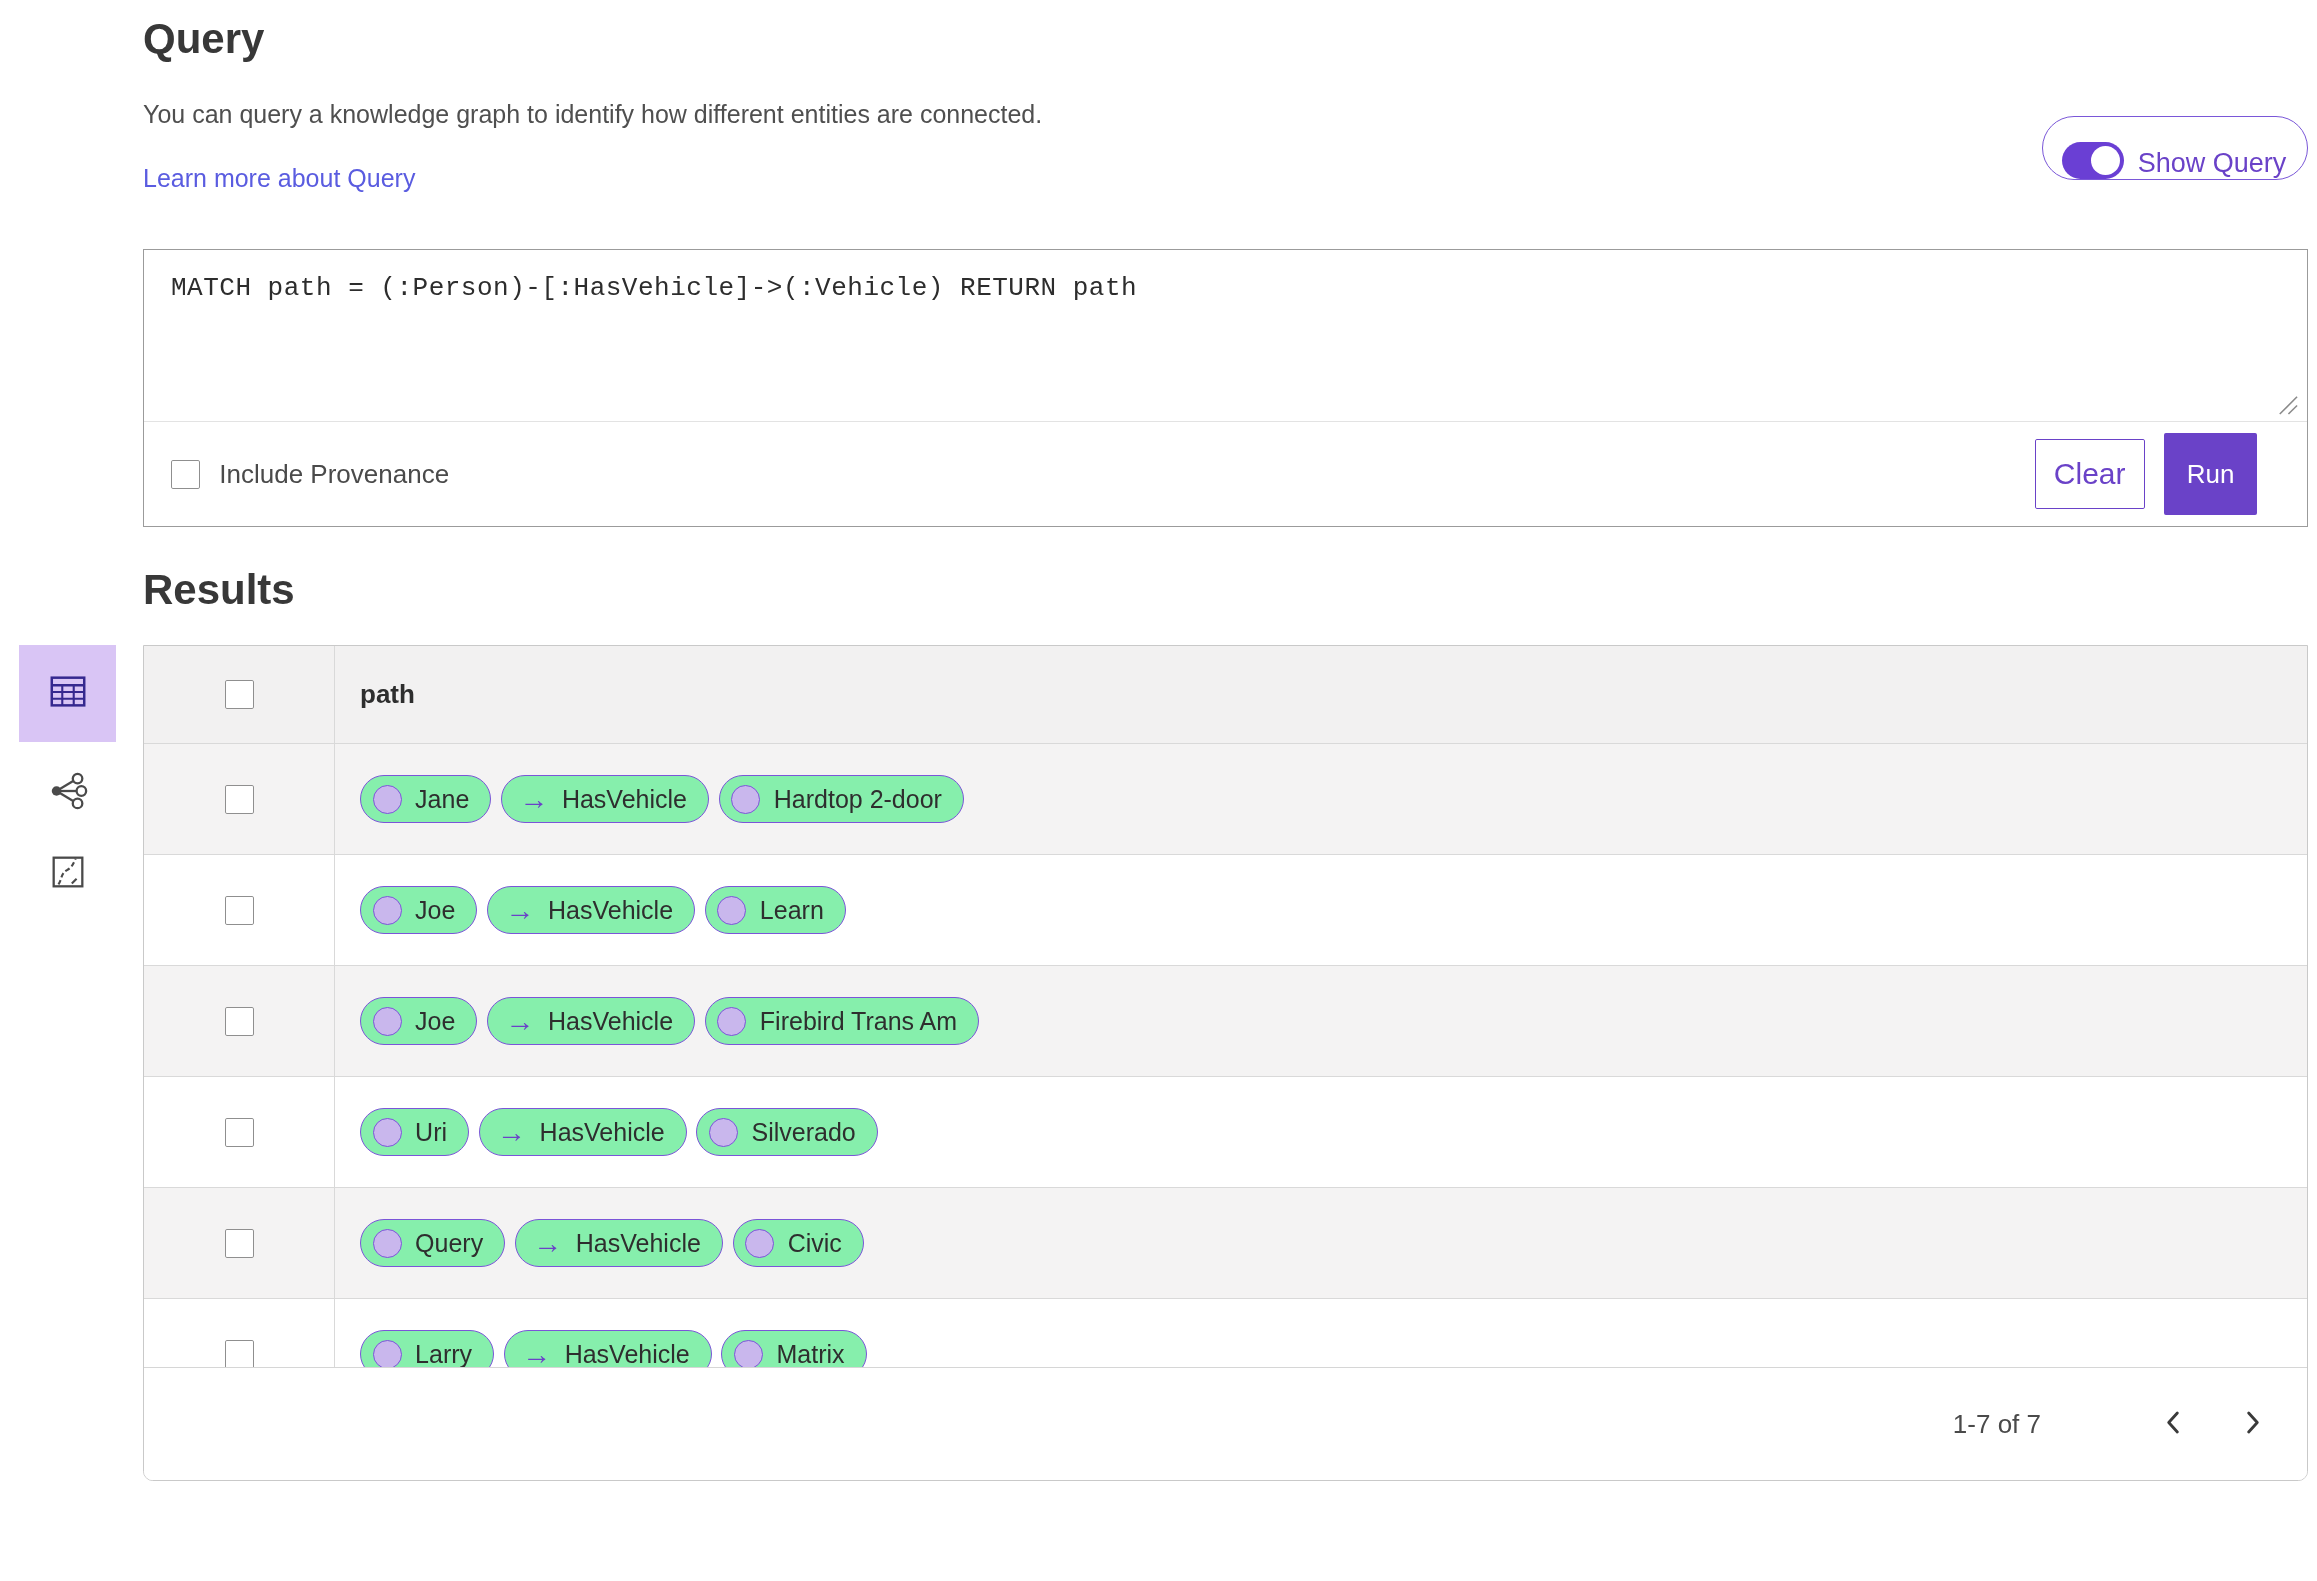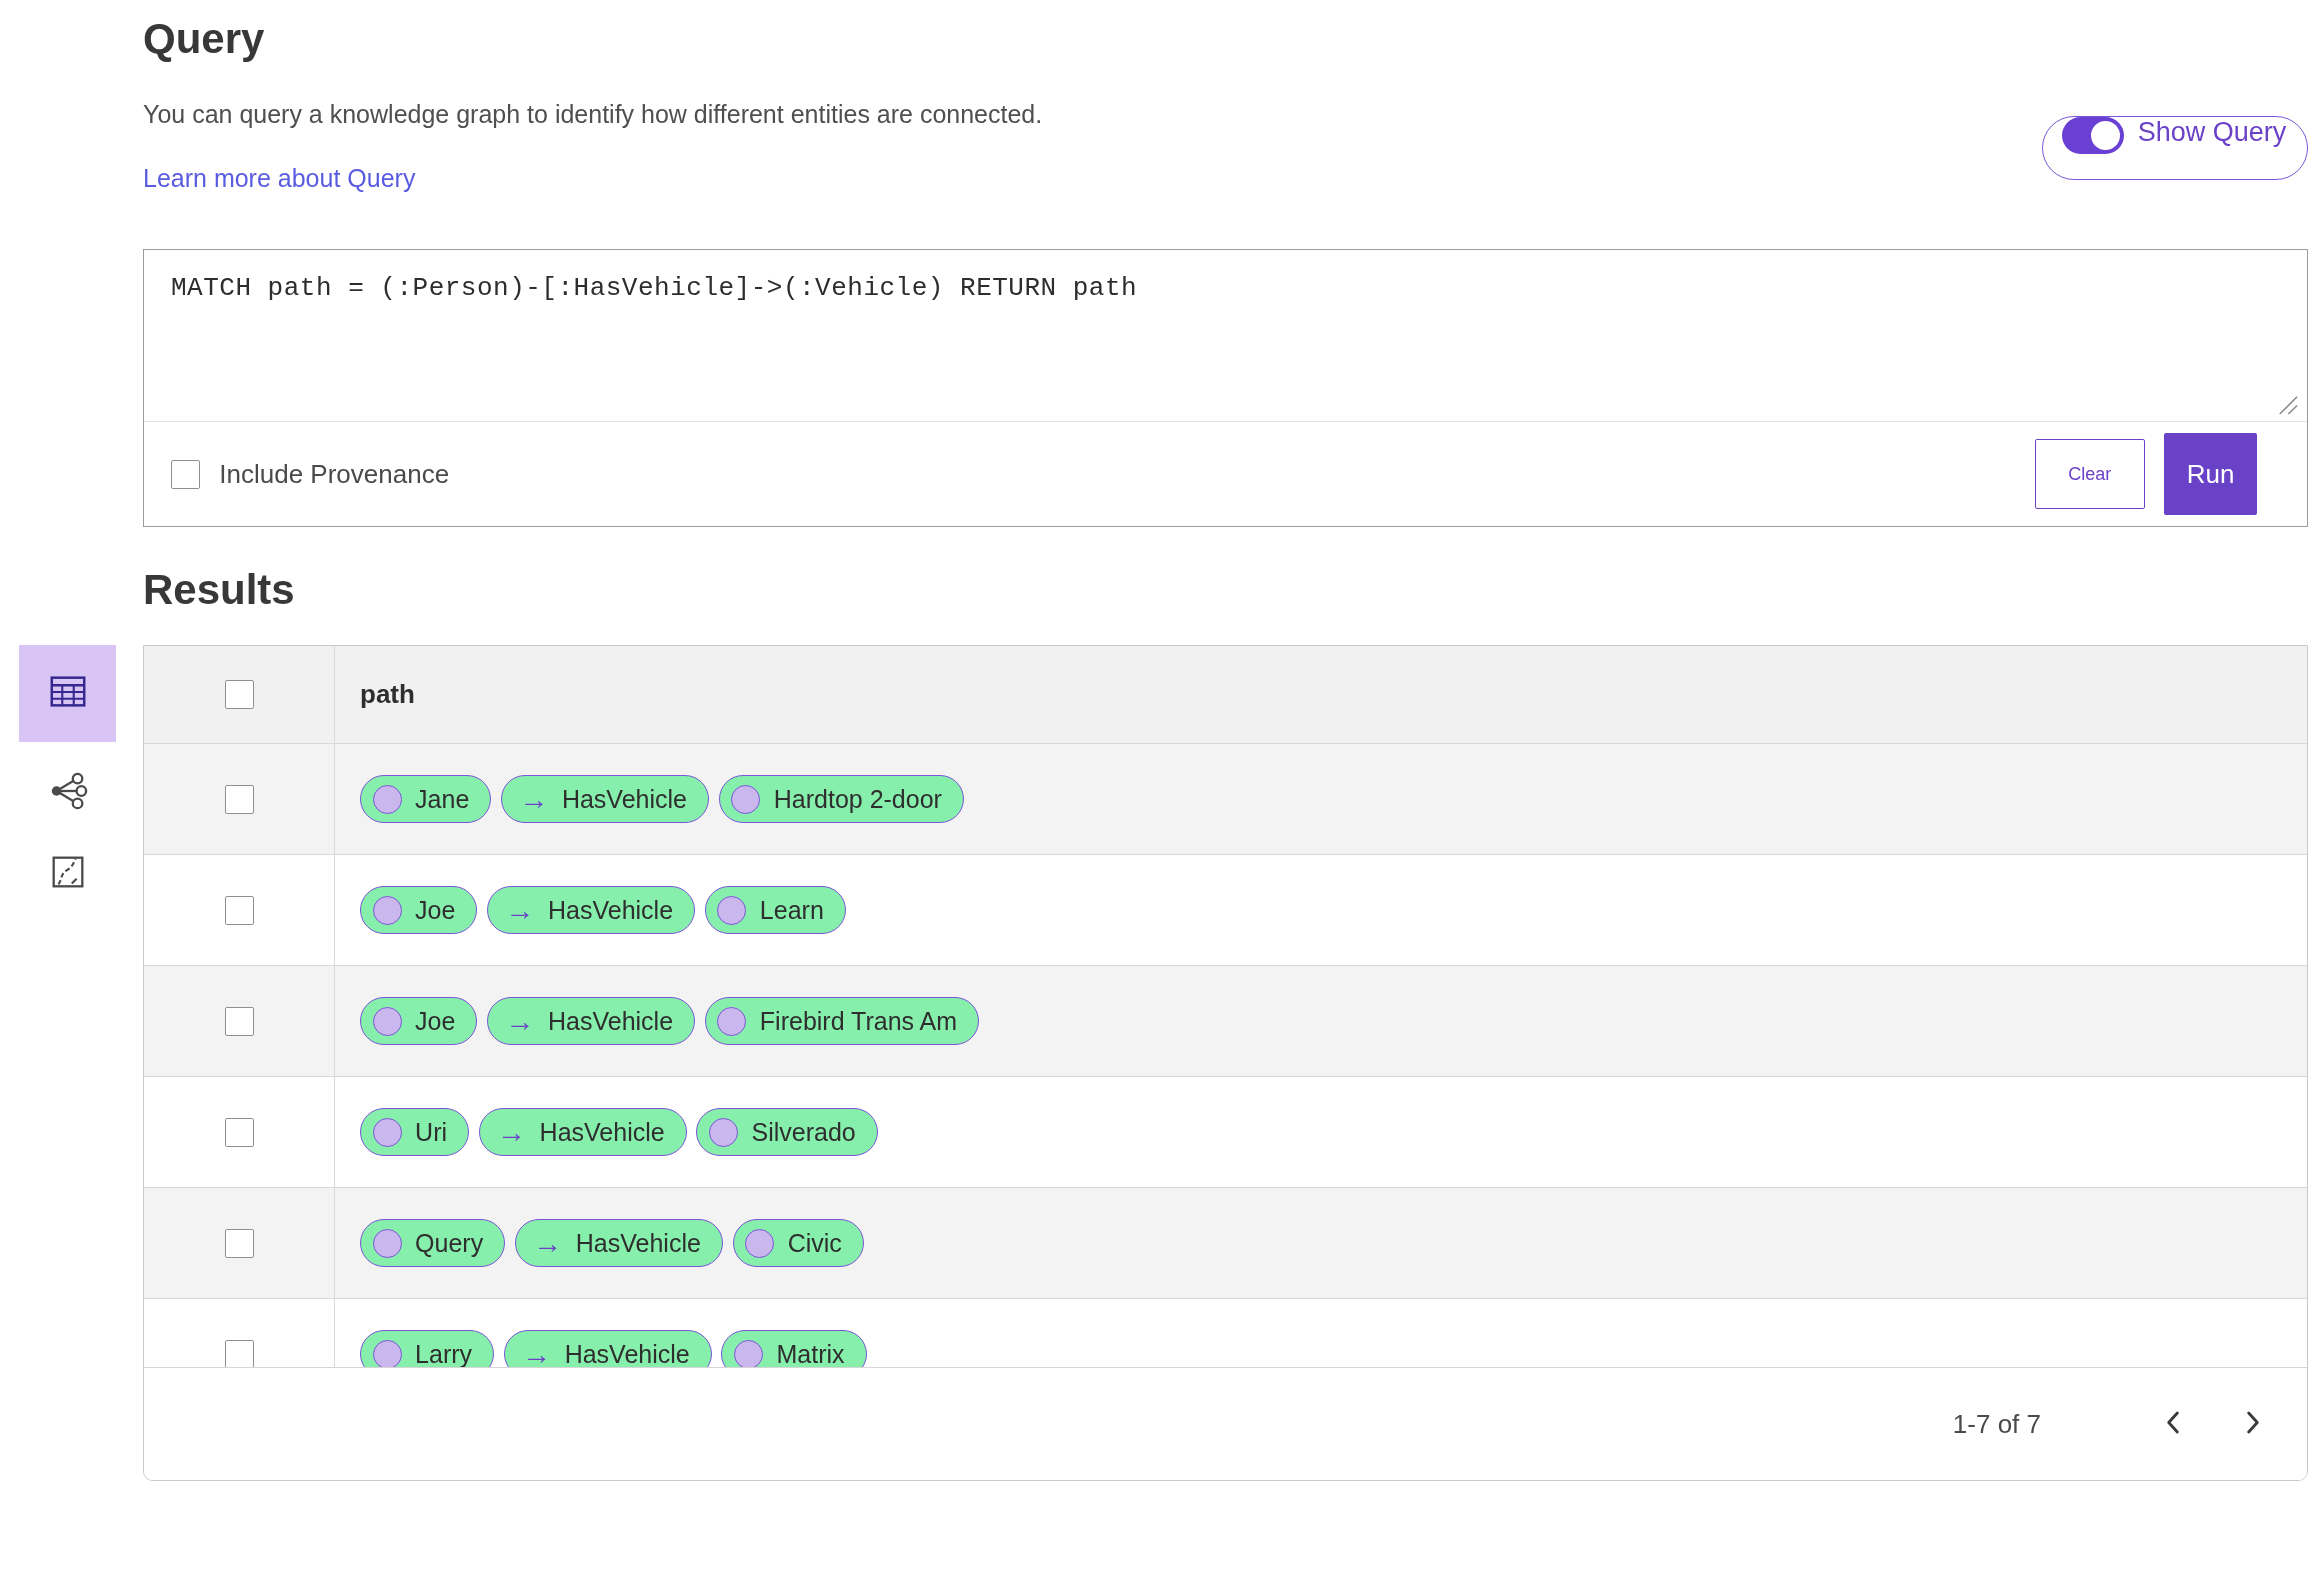--- a/index.html
+++ b/index.html
@@ -18,21 +18,21 @@
     position: absolute; left: 143px; top: 100px;
     font-size: 25px; color: #4f4f4f;
   }
   .learn-link {
     position: absolute; left: 143px; top: 164px;
     font-size: 25px; color: #5a5ce0; text-decoration: none; cursor: pointer;
   }
   .show-query-toggle {
     position: absolute; top: 116px; left: 2042px; width: 266px; height: 64px;
     border: 1.9px solid #7a57d8; border-radius: 33px; background: #fff;
-    display: flex; align-items: flex-start; padding: 0 23px 0 19.3px; gap: 13.5px; cursor: pointer;
+    display: flex; align-items: flex-end; padding: 0 23px 0 19.3px; gap: 13.5px; cursor: pointer;
   }
   .switch {
     width: 62px; height: 37px; background: #6a3fd4; border-radius: 19.3px; position: relative; flex: 0 0 auto;
   }
   .switch-knob {
     position: absolute; top: 3.9px; right: 3.9px; width: 29px; height: 29px;
     background: #ffffff; border-radius: 50%;
   }
   .show-query-label { font-size: 27px; color: #6a42c8; white-space: nowrap; }
 
@@ -51,21 +51,21 @@
     height: 104px; display: flex; align-items: center; padding: 0 50px 0 27px;
   }
   .checkbox {
     width: 29px; height: 29px; border: 1.9px solid #8f8f8f; border-radius: 1.9px;
     background: #fff; flex: 0 0 auto; cursor: pointer;
   }
   .provenance-label { font-size: 26px; color: #4a4a4a; margin-left: 19.3px; }
   .toolbar-spacer { flex: 1; }
   .btn-clear {
     width: 110px; height: 70px; background: #fff; border: 1.9px solid #6a42c8;
-    color: #6a42c8; font-size: 18px; font-family: inherit; border-radius: 1.9px; cursor: pointer;
+    color: #6a42c8; font-size: 30px; font-family: inherit; border-radius: 1.9px; cursor: pointer;
   }
   .btn-run {
     width: 93px; height: 82px; margin-left: 19.3px; background: #6a42c8; border: none;
     color: #ffffff; font-size: 26px; font-family: inherit; border-radius: 1.9px; cursor: pointer;
   }
 
   
   .results-title {
     position: absolute; left: 143px; top: 566px;
     font-size: 42px; font-weight: bold; color: #383838; margin: 0;

